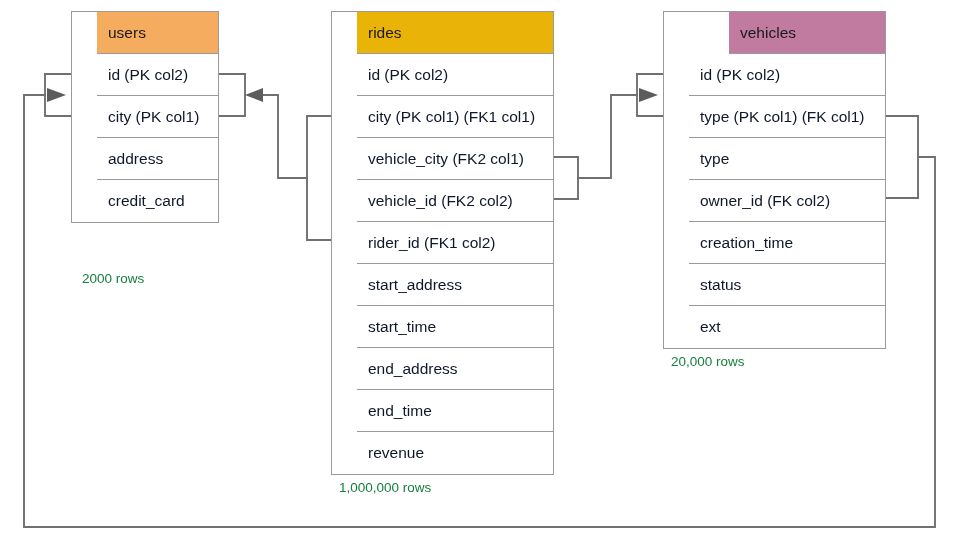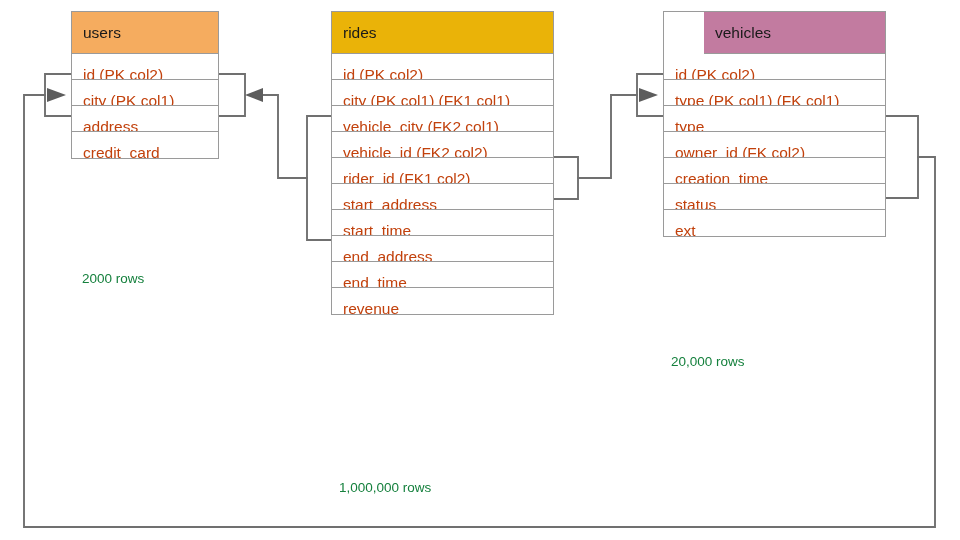--- a/index.html
+++ b/index.html
@@ -13,39 +13,40 @@
     height: 540px;
     background: #ffffff;
     overflow: hidden;
     font-family: "Liberation Sans", sans-serif;
   }
   .table-box {
     position: absolute;
     box-sizing: border-box;
     border: 1px solid #9a9a9a;
     background: #ffffff;
+    padding-left: 25px;
   }
   .table-header {
     box-sizing: border-box;
     height: 42px;
     line-height: 42px;
     padding: 0 0 0 11px;
     font-size: 15.5px;
     color: #1a1a1a;
     border-bottom: 1px solid #9a9a9a;
     white-space: nowrap;
     overflow: hidden;
   }
   .table-row {
     box-sizing: border-box;
-    height: 26px;
+    height: 42px;
     line-height: 41.5px;
     padding: 0 0 0 11px;
     font-size: 15.5px;
-    color: #c2410c;
+    color: #0f172a;
     border-bottom: 1px solid #9a9a9a;
     white-space: nowrap;
     overflow: hidden;
   }
   .table-row:last-child {
     border-bottom: none;
   }
   .row-count {
     position: absolute;
     font-size: 13.5px;

